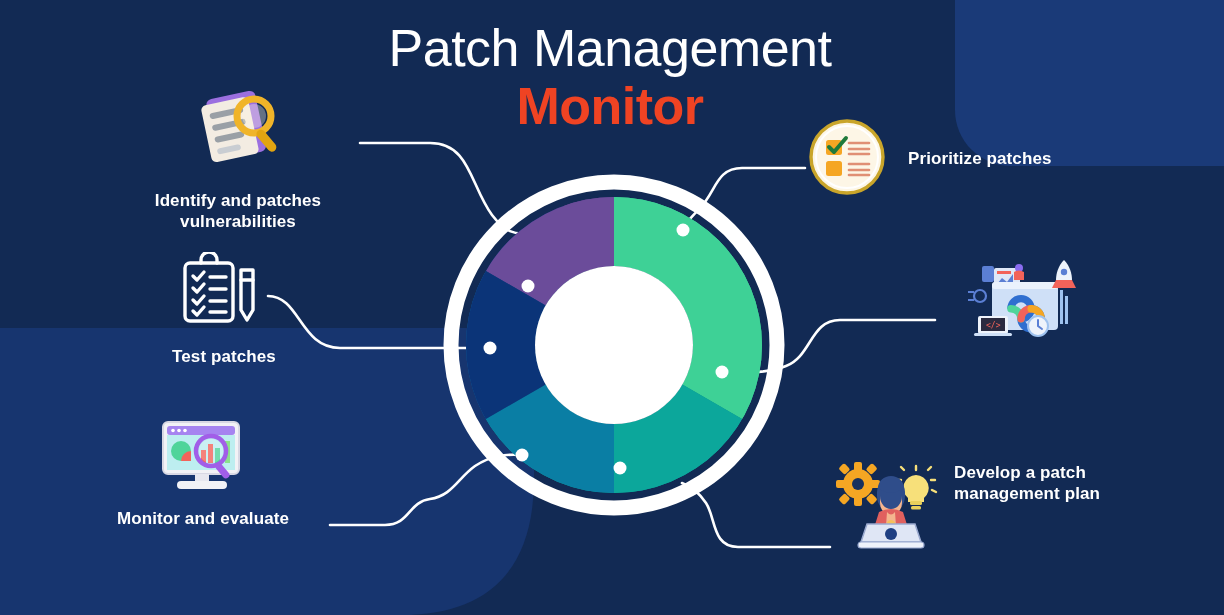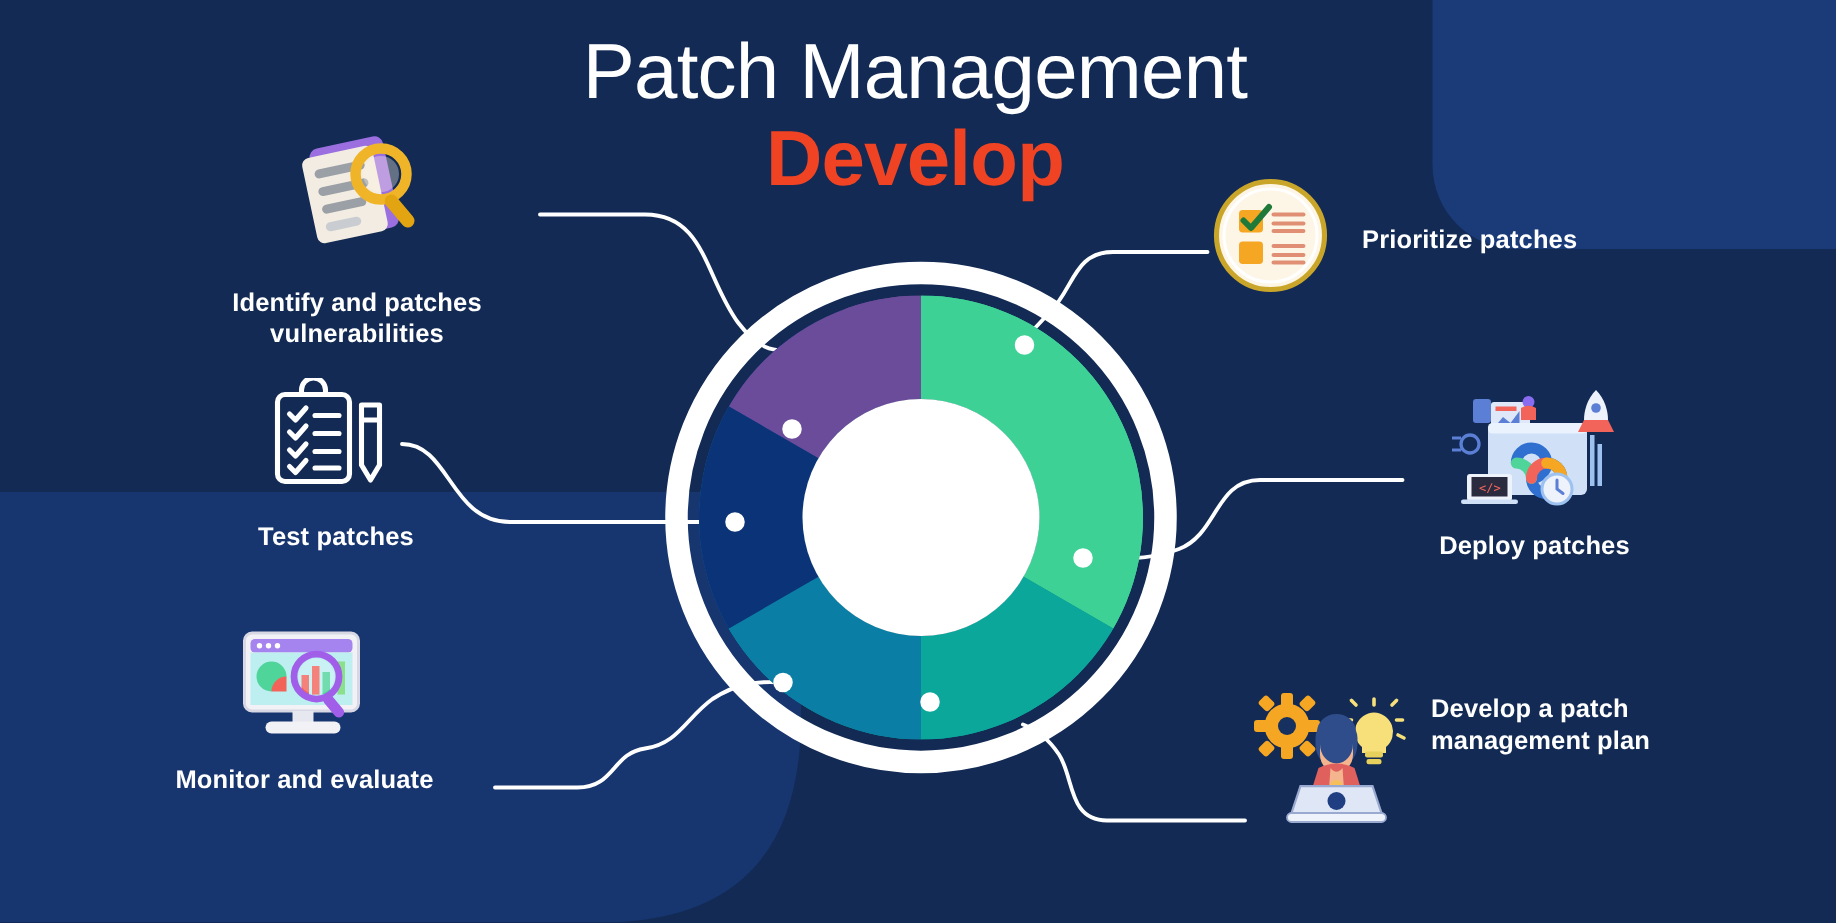--- a/index.html
+++ b/index.html
@@ -121,21 +121,21 @@
       <circle cx="52" cy="179" r="6.5" fill="#ffffff"></circle>
       <circle cx="84" cy="286" r="6.5" fill="#ffffff"></circle>
       <circle cx="245" cy="61" r="6.5" fill="#ffffff"></circle>
       <circle cx="284" cy="203" r="6.5" fill="#ffffff"></circle>
       <circle cx="182" cy="299" r="6.5" fill="#ffffff"></circle>
     </svg>
   </div>
 
   <div class="title-wrap">
     <span class="title-1">Patch Management</span>
-    <span class="title-2">Develop</span>
+    <span class="title-2">Monitor</span>
   </div>
 
   <div class="step" id="step-identify">
     <span class="icon-box">
       <svg width="104" height="86" viewBox="0 0 104 86">
         <g transform="rotate(-12 52 43)">
           <rect x="26" y="8" width="50" height="62" rx="6" fill="#9b6fe0"></rect>
           <rect x="20" y="13" width="48" height="58" rx="5" fill="#f3ece2"></rect>
           <rect x="27" y="22" width="34" height="6" rx="3" fill="#9aa0a6"></rect>
           <rect x="27" y="34" width="34" height="6" rx="3" fill="#9aa0a6"></rect>
@@ -251,21 +251,20 @@
         <rect x="17" y="62" width="24" height="13" fill="#2b2b40"></rect>
         <text x="22" y="72" font-size="8" fill="#f2635a" font-family="monospace">&lt;/&gt;</text>
         <rect x="10" y="77" width="38" height="3" rx="1.5" fill="#cfe0f7"></rect>
         <circle cx="74" cy="70" r="10" fill="#eef3fb" stroke="#9ec2ef" stroke-width="2"></circle>
         <path d="M74,64 v6 l4,3" fill="none" stroke="#5b7fd4" stroke-width="2" stroke-linecap="round"></path>
         <circle cx="16" cy="40" r="6" fill="none" stroke="#5b7fd4" stroke-width="2.2"></circle>
         <line x1="4" y1="36" x2="10" y2="36" stroke="#5b7fd4" stroke-width="2"></line>
         <line x1="4" y1="44" x2="10" y2="44" stroke="#5b7fd4" stroke-width="2"></line>
       </svg>
     </span>
-    <div class="step-label">Deploy patches</div>
   </div>
 
   <div class="step" id="step-plan">
     <span class="icon-box">
       <svg width="110" height="100" viewBox="0 0 110 100">
 
         <g transform="translate(22,22)">
           <circle cx="0" cy="0" r="15" fill="#f5a623"></circle>
           <g fill="#f5a623">
             <rect x="-4" y="-22" width="8" height="10" rx="2"></rect>

